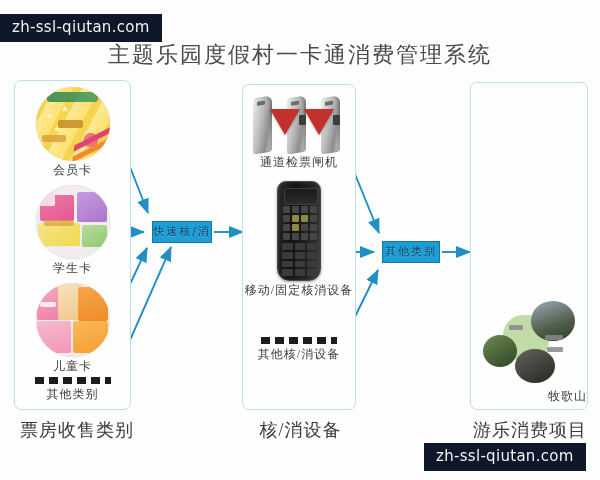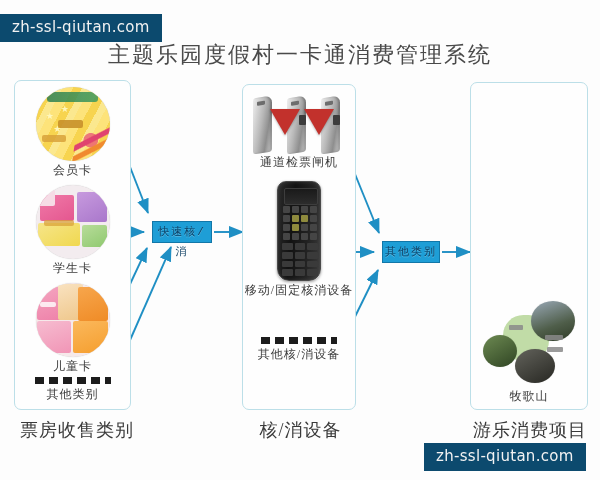--- a/index.html
+++ b/index.html
@@ -8,21 +8,21 @@
     background:#ffffff;
     font-family:"Liberation Serif","DejaVu Serif",serif;
     overflow:hidden;
     position:relative;
   }
   #stage{position:absolute;left:0;top:0;width:600px;height:480px;background:#fdfdfd;}
 
   
   .watermark{
     position:absolute;
-    background:#0c4a6e;
+    background:#0f172a;
     color:#f2f2f2;
     font-family:"DejaVu Sans","Liberation Sans",sans-serif;
     font-size:15px;
     letter-spacing:.3px;
     padding:6px 12px 7px 12px;
     white-space:nowrap;
     line-height:1;
   }
   #wm-top{left:0px;top:14px;}
   #wm-bottom{left:424px;top:443px;}
@@ -190,21 +190,21 @@
     color:#0d3f63;
     font-size:11px;
     letter-spacing:2px;
     text-align:center;
     line-height:20px;
     height:22px;
     box-sizing:border-box;
     font-family:"DejaVu Serif","Liberation Serif",serif;
     text-shadow:0 1px 0 rgba(255,255,255,.25);
   }
-  #box-kx{left:152px;top:221px;width:60px;font-family:Liberation Mono, monospace;}
+  #box-kx{left:152px;top:221px;width:60px;}
   #box-yy{left:382px;top:241px;width:58px;}
 
   svg#wires{position:absolute;left:0;top:0;width:600px;height:480px;pointer-events:none;}
 </style>
 </head>
 <body>
 
 <div id="stage">
 
   <div id="title">主题乐园度假村一卡通消费管理系统</div>
@@ -335,21 +335,21 @@
       <div class="dashbar"></div>
       <div class="item-label">其他核/消设备</div>
     </div>
   </div>
   <div class="panel-caption" id="cap-mid">核/消设备</div>
 
   <div class="panel" id="panel-right">
 
 
 
-    <div class="item" style="top:218px;">
+    <div class="item" style="top:218px;text-align:right;">
       <div class="collage" style="height:86px;">
         <span class="map" style="left:28px;top:14px;width:46px;height:46px;background:#bcd9a0;border-radius:44%;"></span>
         <span class="blob" style="left:56px;top:0px;width:44px;height:40px;background:linear-gradient(160deg,#9aa9b7,#4f5e4a 60%,#2e3a26);"></span>
         <span class="blob" style="left:8px;top:34px;width:34px;height:32px;background:linear-gradient(150deg,#6d8a52,#2f4423);"></span>
         <span class="blob" style="left:40px;top:48px;width:40px;height:34px;background:linear-gradient(150deg,#63635c,#272722);"></span>
         <span class="tag" style="left:70px;top:34px;width:18px;"></span>
         <span class="tag" style="left:72px;top:46px;width:16px;"></span>
         <span class="tag" style="left:34px;top:24px;width:14px;"></span>
       </div>
       <div class="item-label">牧歌山</div>

